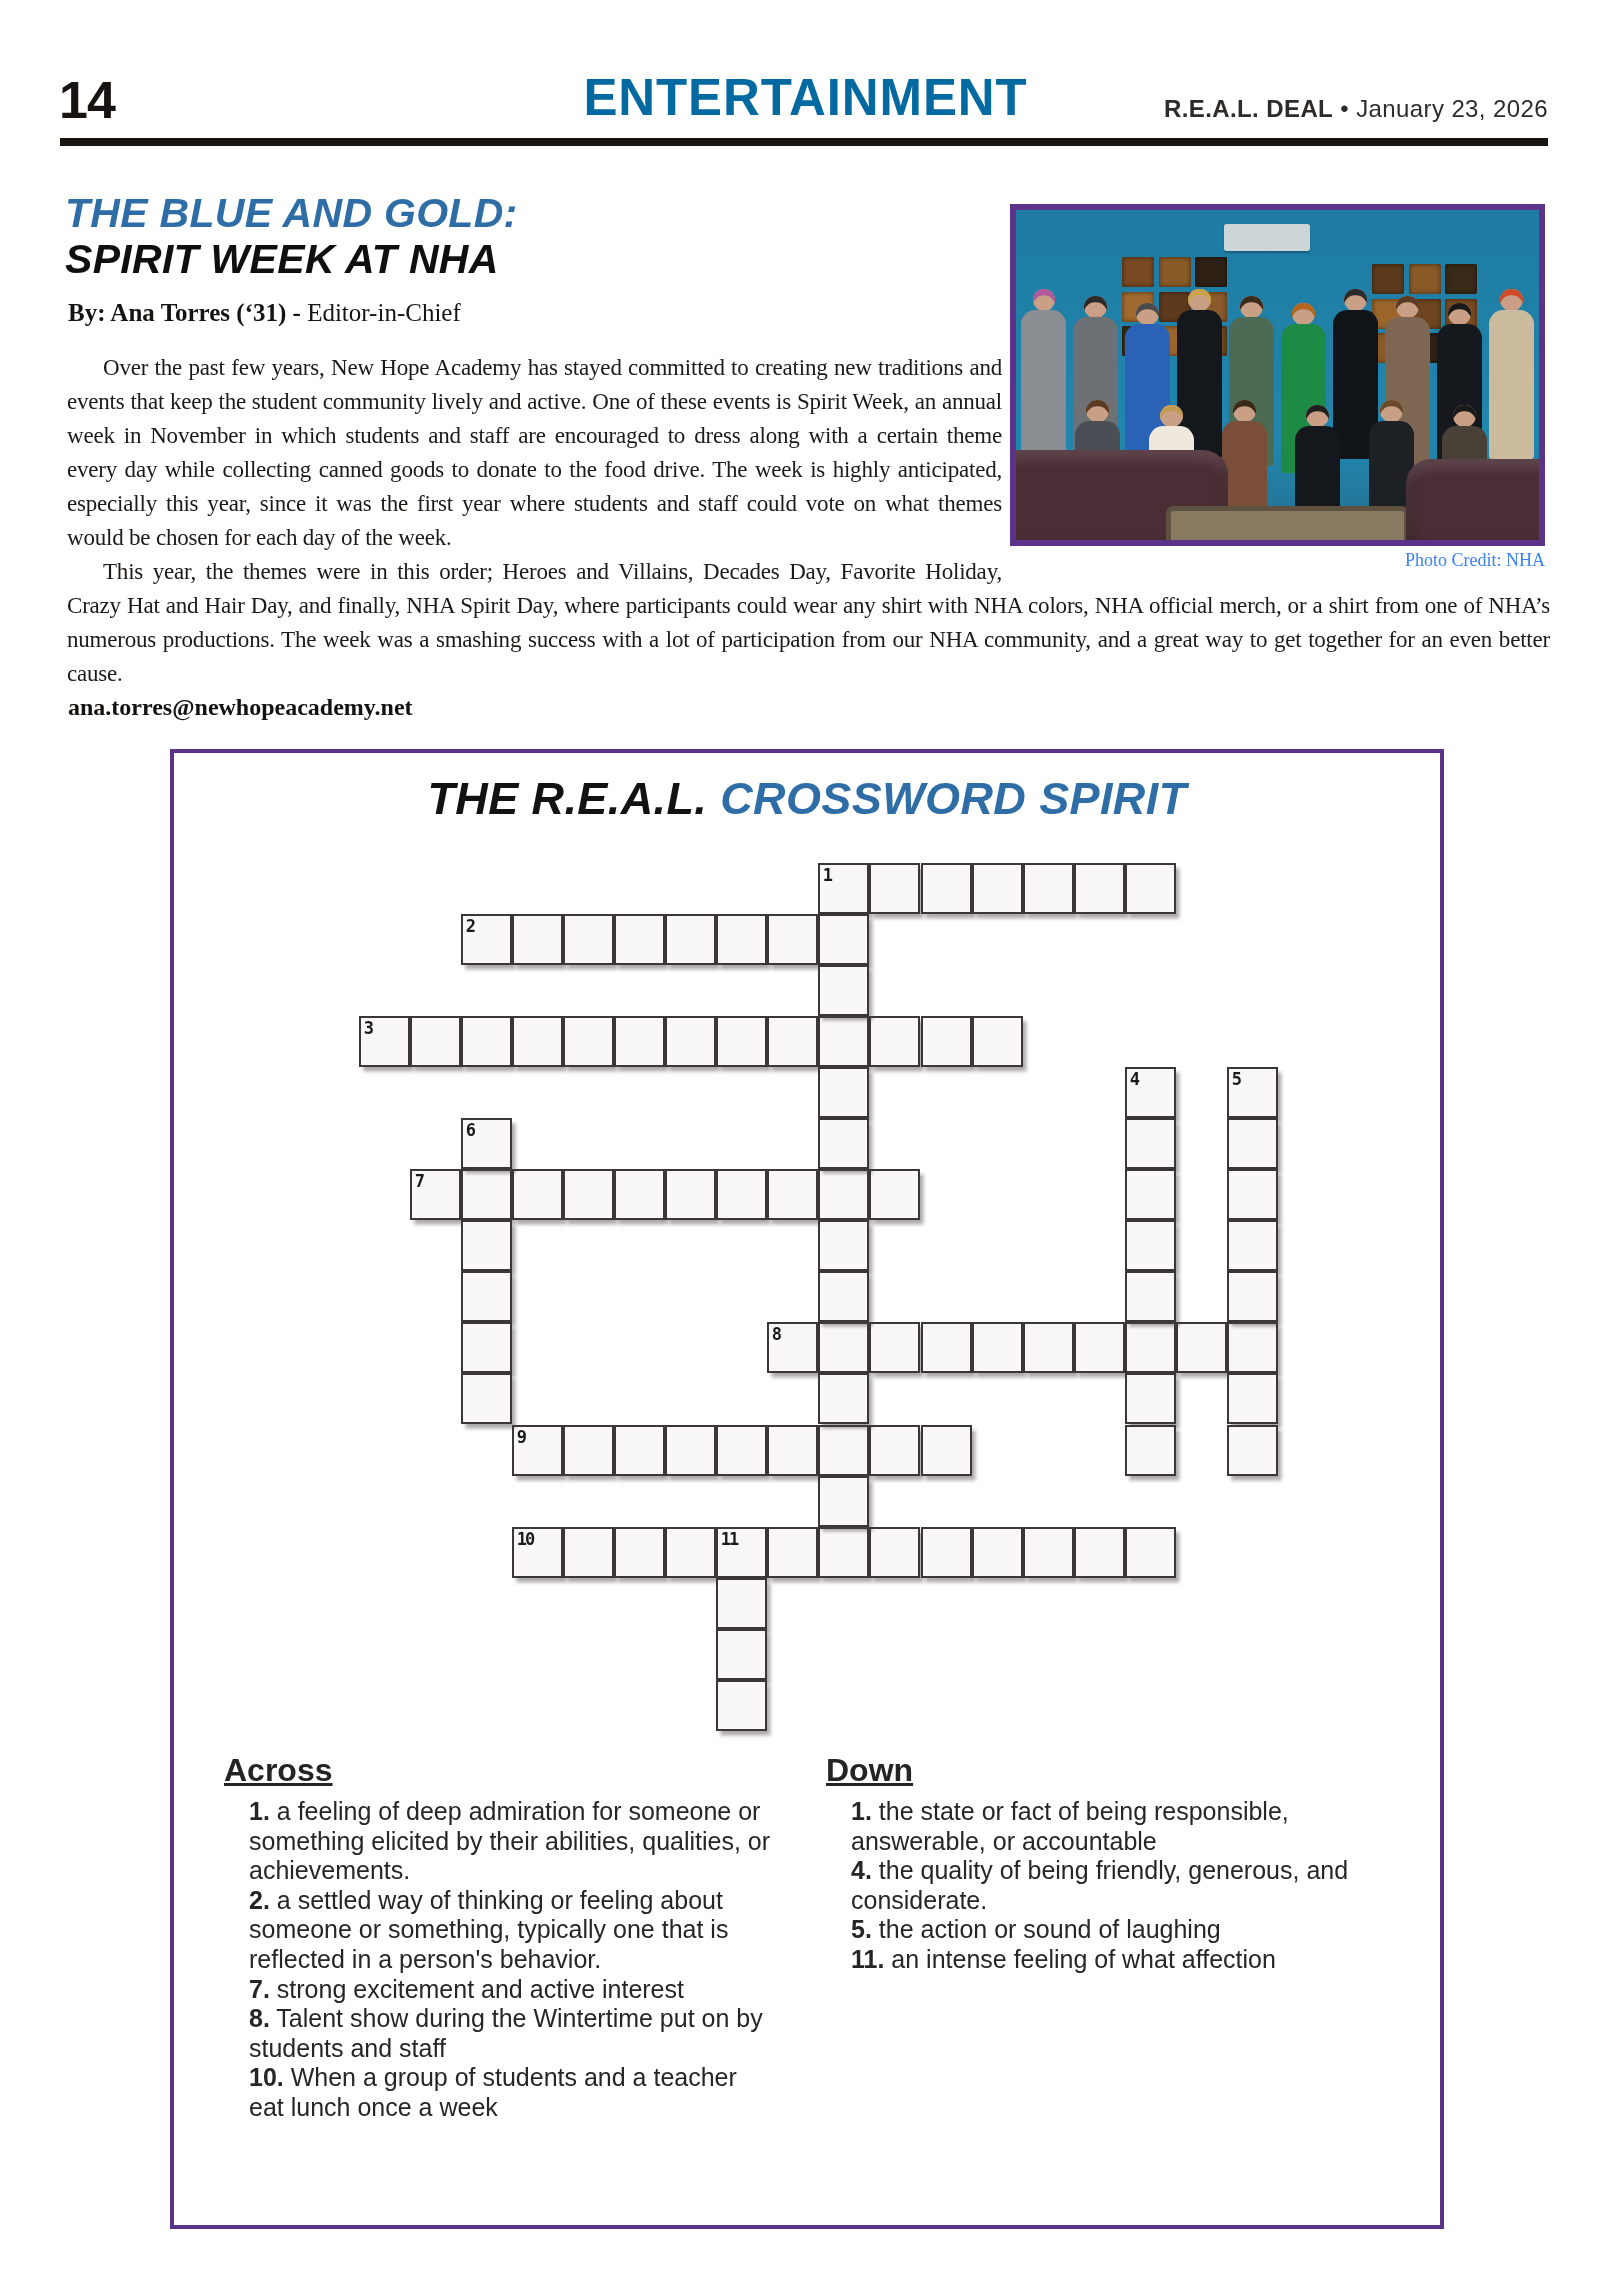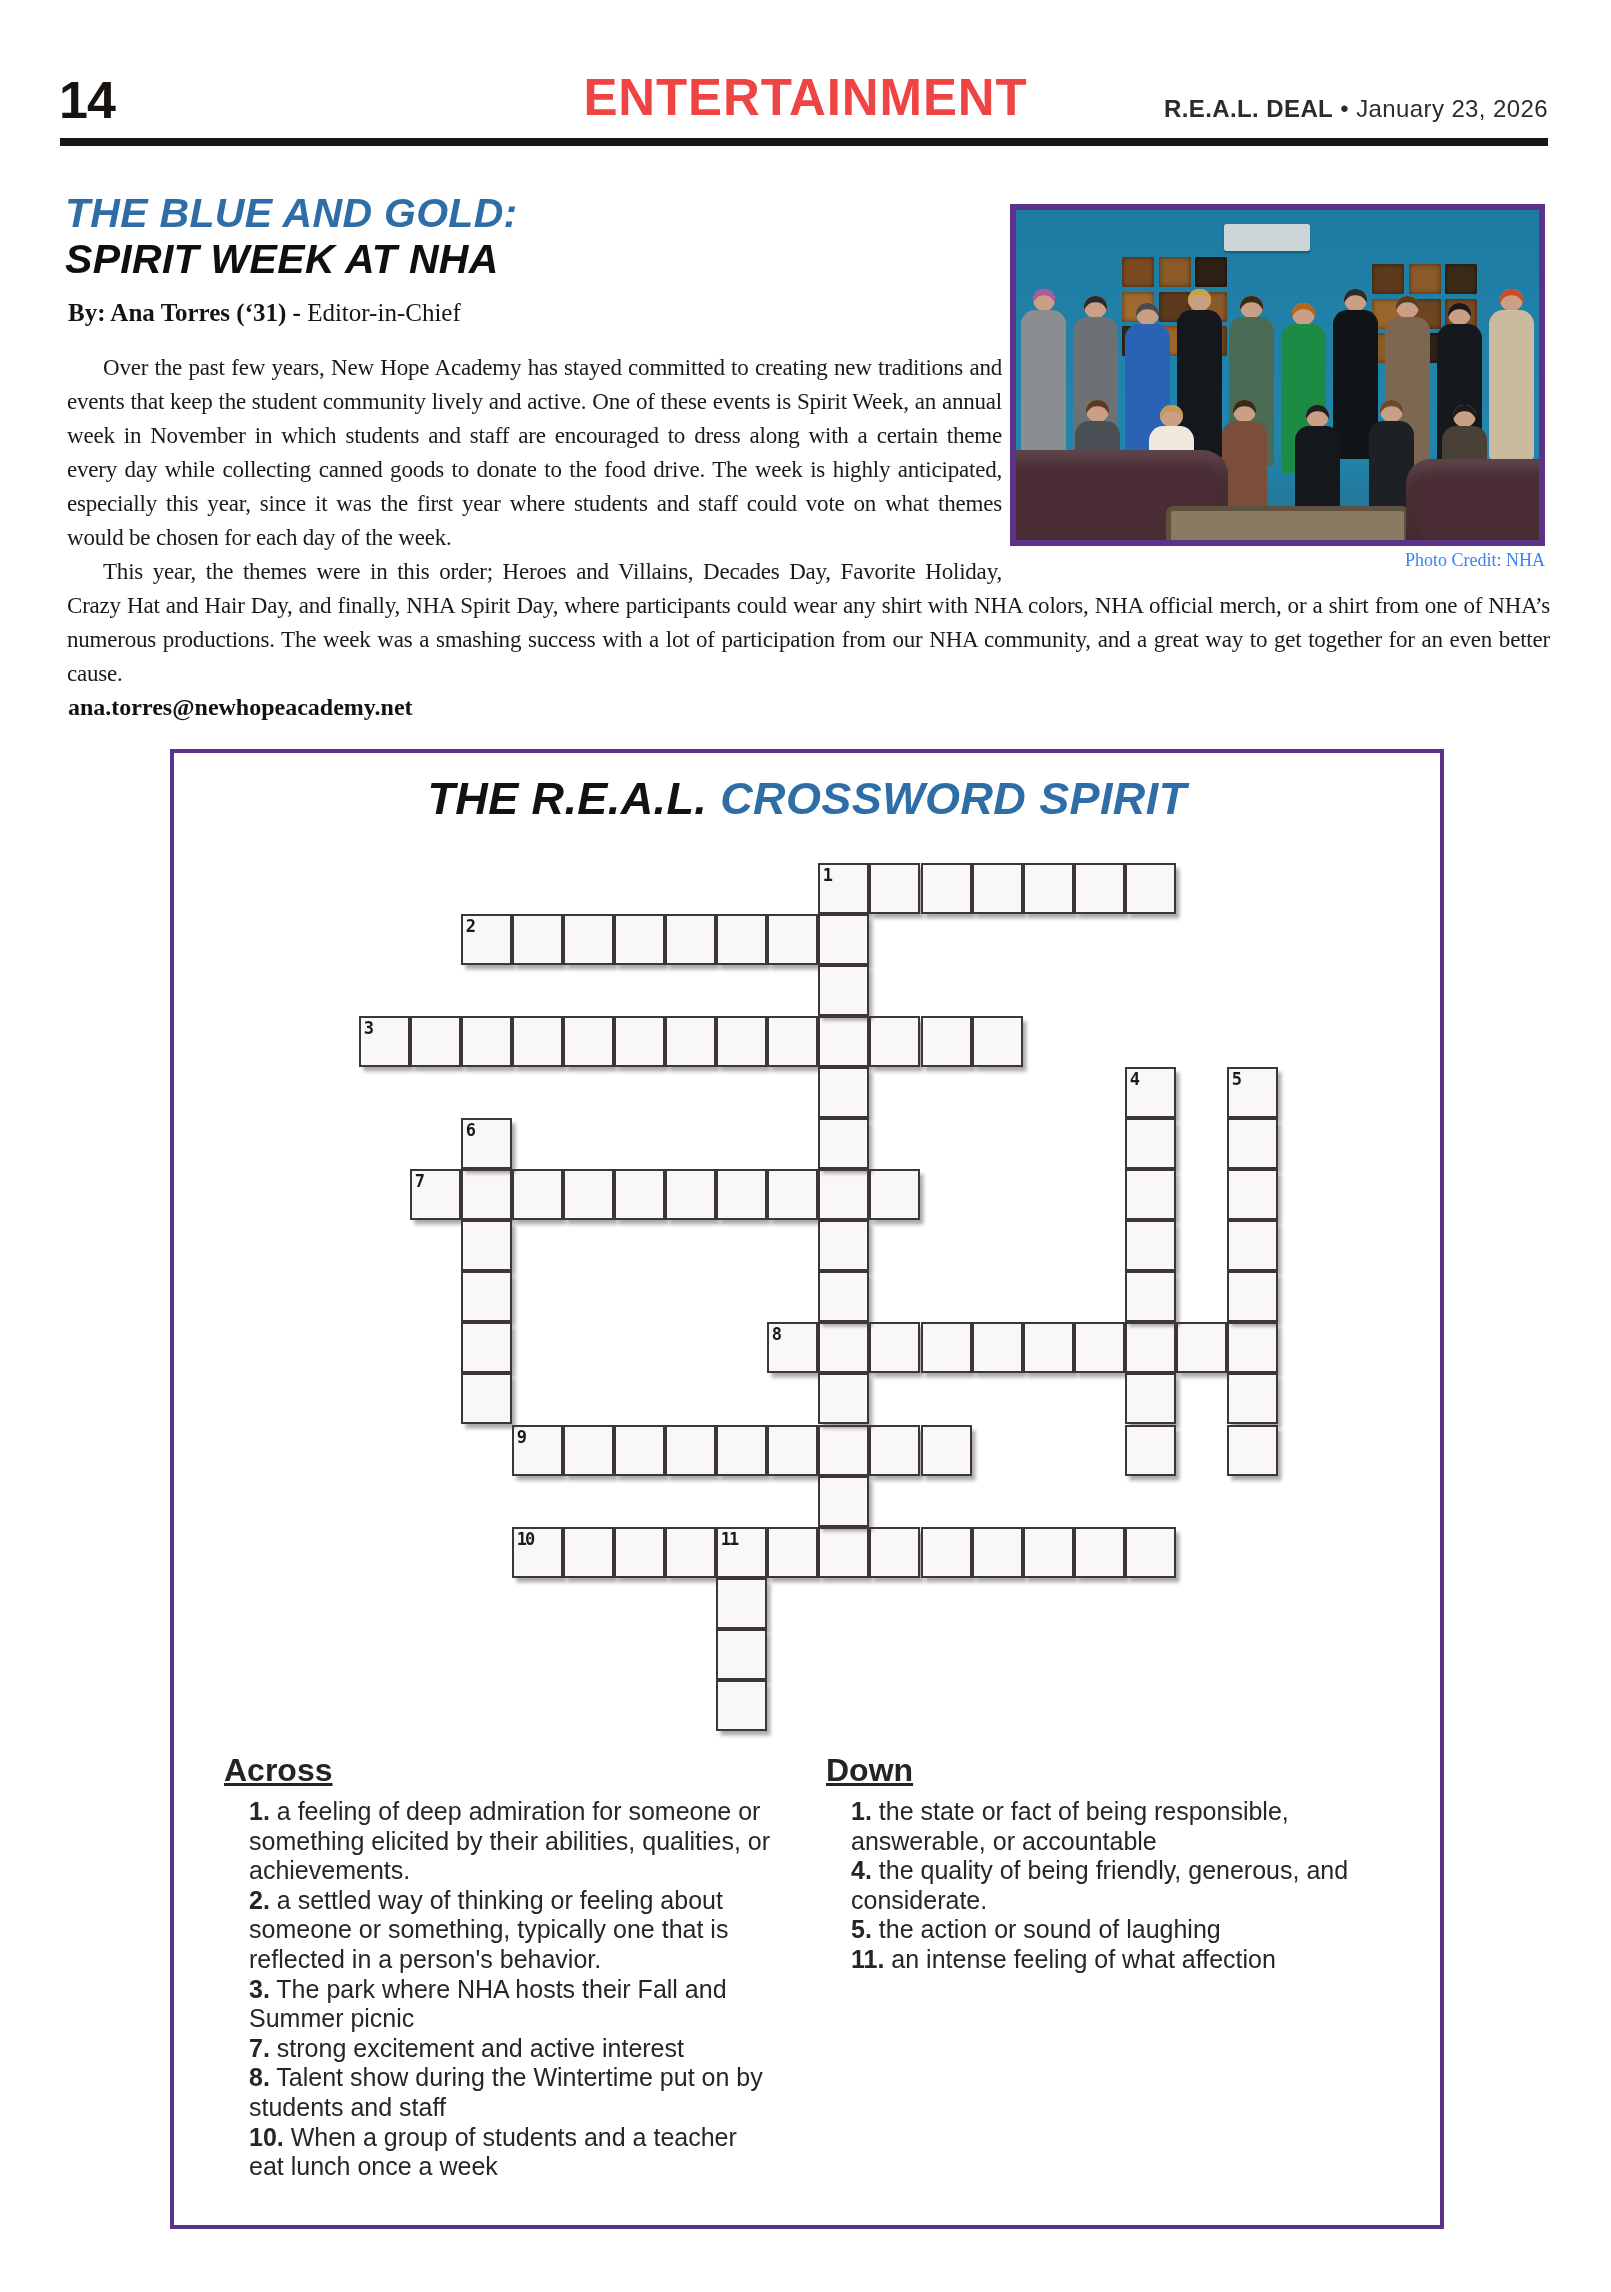--- a/index.html
+++ b/index.html
@@ -1,21 +1,21 @@
 <!DOCTYPE html>
 <html style="font-size:14.3px"><head>
 <meta charset="utf-8">
 <style>
   html,body{margin:0;padding:0;background:#ffffff;}
   body{width:1611px;height:2293px;position:relative;font-family:"Liberation Sans",sans-serif;color:#1c1916;overflow:hidden;}
   .abs{position:absolute;}
 
   
   #page-number{left:59px;top:70px;font-size:52px;font-weight:800;letter-spacing:-0.9px;color:#171310;}
-  #section-title{left:0;right:0;top:68px;text-align:center;font-size:51px;font-weight:800;letter-spacing:0.9px;color:#ef4444;}
+  #section-title{left:0;right:0;top:68px;text-align:center;font-size:51px;font-weight:800;letter-spacing:0.9px;color:#0369a1;}
   #masthead-date{right:63px;top:95px;font-size:24px;color:#2e2b28;letter-spacing:0.4px;}
   #masthead-date b{font-weight:700;}
   #header-rule{left:60px;top:138px;width:1488px;height:8px;background:#181512;}
 
   
   #article-title-1{left:65px;top:190px;font-size:41px;font-weight:900;font-style:italic;letter-spacing:0.3px;}
   #article-title-2{left:65px;top:236px;font-size:41px;font-weight:900;font-style:italic;color:#100f0e;letter-spacing:0.3px;}
   #byline{left:68px;top:299px;font-family:"Liberation Serif",serif;font-size:25px;color:#161310;}
   #byline b{font-weight:700;}
   #article-flow{left:67px;top:351px;width:1483px;font-family:"Liberation Serif",serif;font-size:23px;line-height:34px;color:#1d1916;letter-spacing:-0.2px;text-align:justify;}
@@ -290,21 +290,20 @@
       <div class="cw-cell" style="left: 102px; top: 459px;"></div>
       <div class="cw-cell" style="left: 102px; top: 510px;"></div>
       <div class="cw-cell" style="left: 357px; top: 715px;"></div>
       <div class="cw-cell" style="left: 357px; top: 766px;"></div>
       <div class="cw-cell" style="left: 357px; top: 817px;"></div>
     </div>
   <div class="clue-col" id="across-col">
     <div class="clue-heading">Across</div>
   <div class="clue"><b>1.</b><span> a feeling of deep admiration for someone or something elicited by their abilities, qualities, or achievements.</span></div>
       <div class="clue"><b>2.</b><span> a settled way of thinking or feeling about someone or something, typically one that is reflected in a person's behavior.</span></div>
-      <div class="clue"><b>3.</b><span> The park where NHA hosts their Fall and Summer picnic</span></div>
       <div class="clue"><b>7.</b><span> strong excitement and active interest</span></div>
       <div class="clue"><b>8.</b><span> Talent show during the Wintertime put on by students and staff</span></div>
       <div class="clue"><b>10.</b><span> When a group of students and a teacher eat lunch once a week</span></div>
     </div>
   <div class="clue-col" id="down-col">
     <div class="clue-heading">Down</div>
   <div class="clue"><b>1.</b><span> the state or fact of being responsible, answerable, or accountable</span></div>
       <div class="clue"><b>4.</b><span> the quality of being friendly, generous, and considerate.</span></div>
       <div class="clue"><b>5.</b><span> the action or sound of laughing</span></div>
       <div class="clue"><b>11.</b><span> an intense feeling of what affection</span></div>

